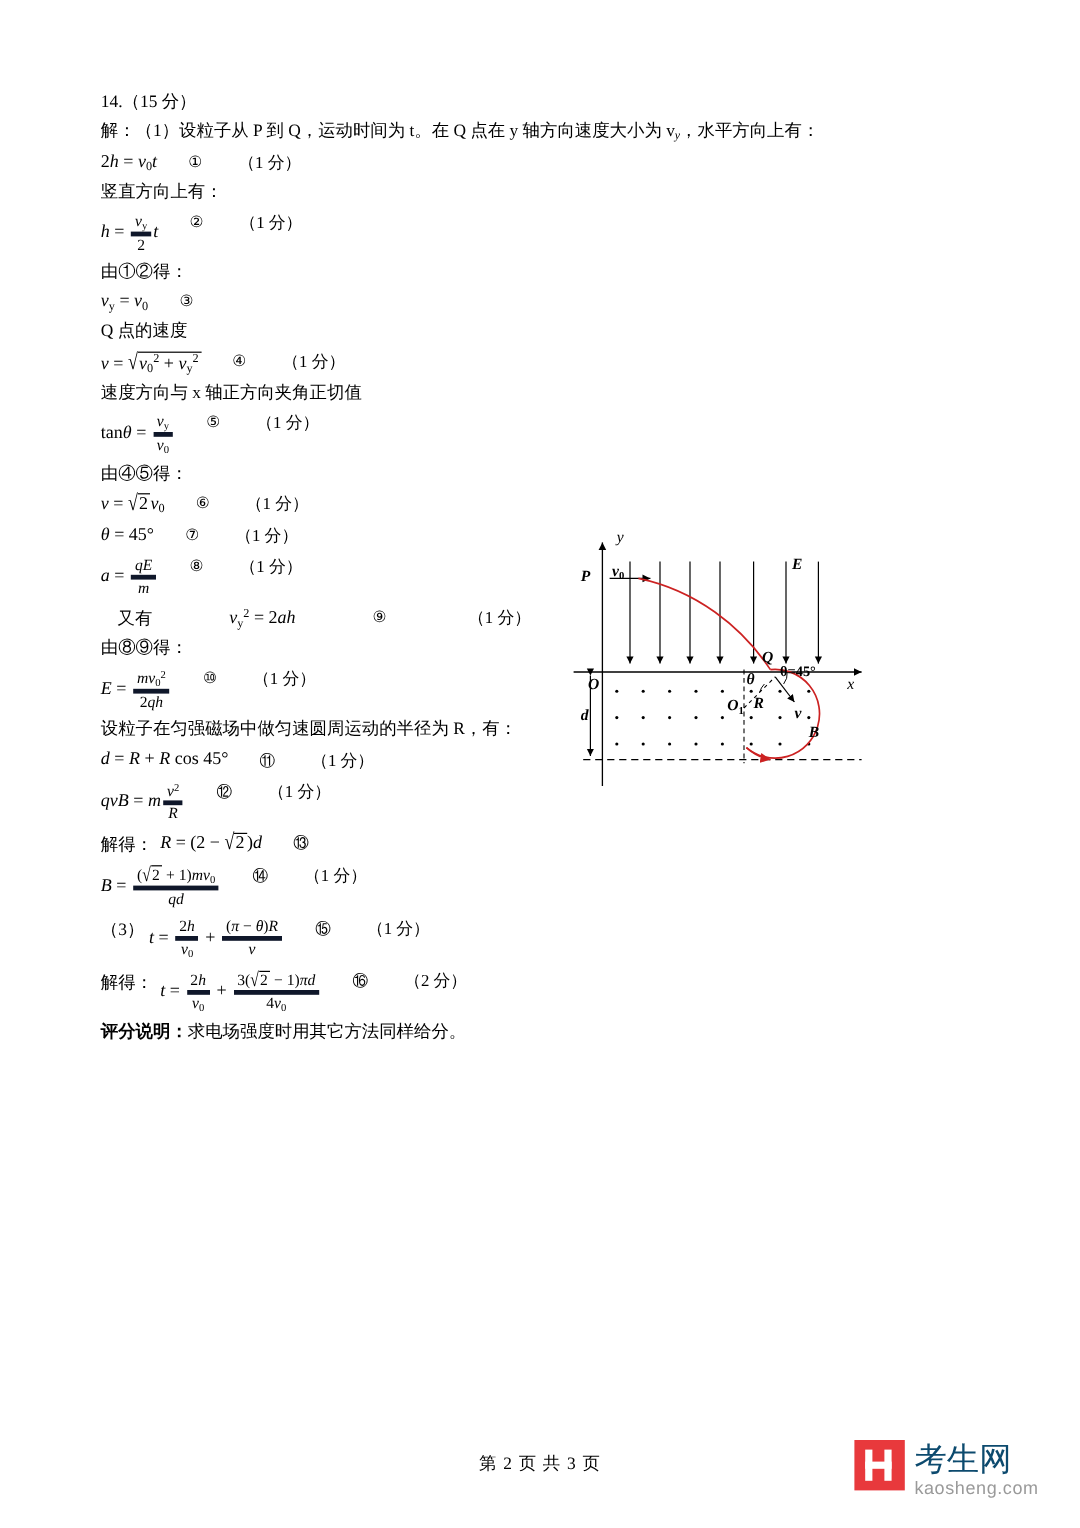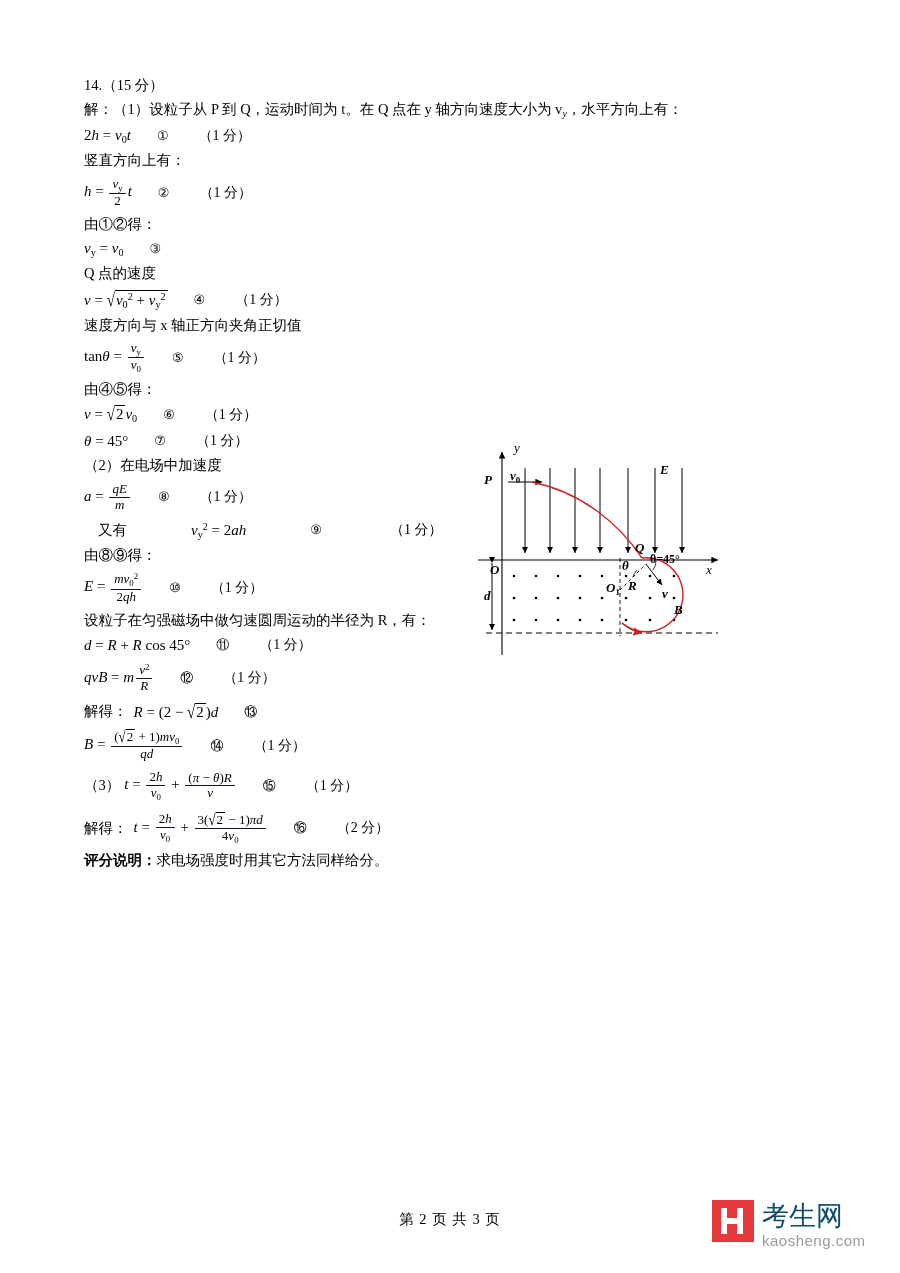--- a/index.html
+++ b/index.html
@@ -30,21 +30,20 @@
     font-size: 14.5px;
     line-height: 1.0;
     margin: 0 0 9px 0;
     white-space: nowrap;
   }
   .indent-eq {
     margin-left: 60px;
   }
   .eq-row {
     display: flex;
-    align-items: center;
     margin: 0 0 8px 0;
     white-space: nowrap;
   }
   .eq-math {
     font-family: "Liberation Serif", serif;
     font-size: 15px;
   }
   .mark {
     margin-left: 26px;
     font-size: 13.5px;
@@ -59,21 +58,21 @@
   .frac {
     display: inline-block;
     vertical-align: middle;
     text-align: center;
     font-size: 13px;
     line-height: 1.15;
     margin: 0 2px;
   }
   .frac .num {
     display: block;
-    border-bottom: 1px solid #0f172a;
+    border-bottom: 4px solid #0f172a;
     padding: 0 3px;
   }
   .frac .den {
     display: block;
     padding: 0 3px;
   }
   sub {
     font-size: 0.68em;
     vertical-align: -0.3em;
   }
@@ -224,21 +223,20 @@
       <span class="mark circ">⑥</span>
       <span class="score">（1 分）</span>
     </div>
 
     <div class="eq-row indent-eq">
       <span class="eq-math"><i>θ</i> = 45°</span>
       <span class="mark circ">⑦</span>
       <span class="score">（1 分）</span>
     </div>
 
-    <div class="line">（2）在电场中加速度</div>
 
     <div class="eq-row indent-eq">
       <span class="eq-math"><i>a</i> = <span class="frac"><span class="num"><i>qE</i></span><span class="den"><i>m</i></span></span></span>
       <span class="mark circ">⑧</span>
       <span class="score">（1 分）</span>
     </div>
 
     <div class="eq-row" style="margin-left:14px;gap:38px;">
       <span style="font-size:14.5px;">又有</span>
       <span class="eq-math" style="margin-left:26px;"><i>v</i><sub>y</sub><sup>2</sup> = 2<i>ah</i></span>

